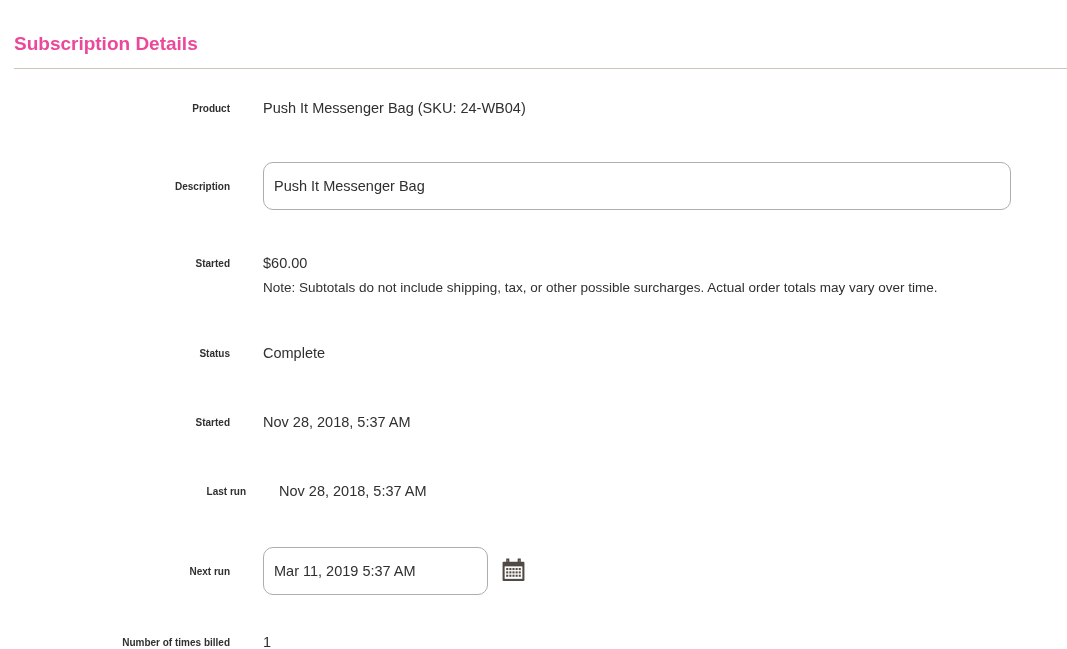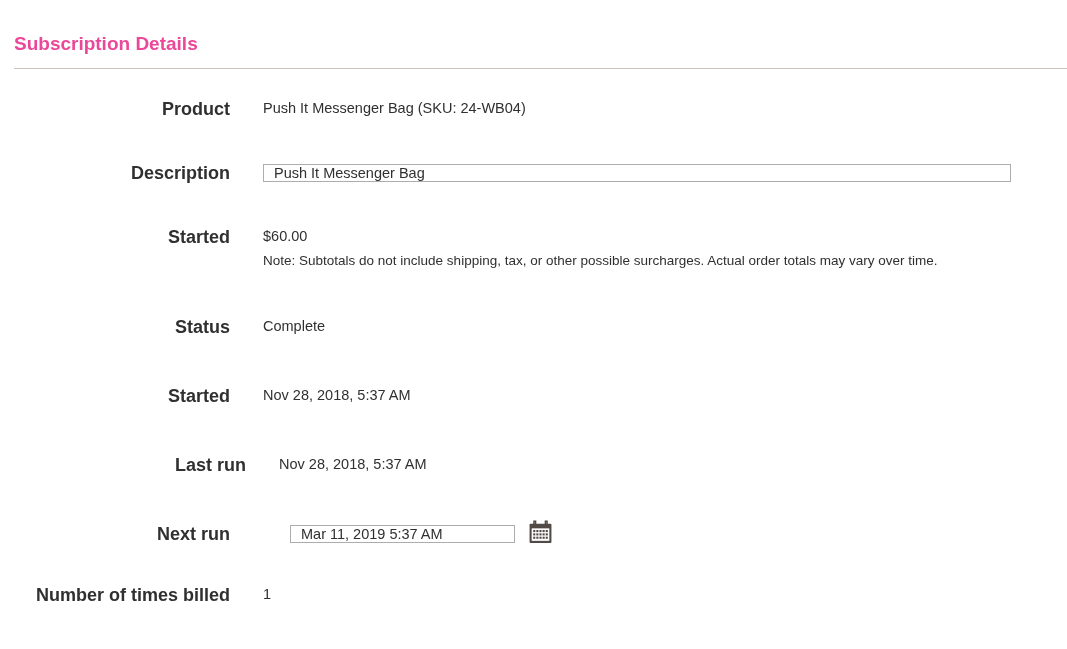--- a/index.html
+++ b/index.html
@@ -25,48 +25,48 @@
   .form-row {
     display: flex;
     align-items: flex-start;
     margin-bottom: 44px;
   }
   .form-row.row-center { align-items: center; }
   .form-row.mb43 { margin-bottom: 43px; }
   .form-row.mb45 { margin-bottom: 45px; padding-left: 16px; }
   .form-row.mb46 { margin-bottom: 46px; }
   .form-row.mb48 { margin-bottom: 48px; }
-  .form-row.mb37 { margin-bottom: 37px; gap: 27px; }
+  .form-row.mb37 { margin-bottom: 37px; }
   .field-label {
     width: 230px;
     flex: 0 0 230px;
     text-align: right;
-    font-size: 18px;
+    font-size: 10px;
     font-weight: 700;
     color: #303030;
     line-height: 20px;
     padding-top: 1px;
   }
   .field-value-col {
     margin-left: 33px;
     flex: 1;
     font-size: 14.5px;
     color: #303030;
     line-height: 20px;
   }
   .field-note {
     margin-top: 6px;
     font-size: 13.5px;
     color: #303030;
     line-height: 18px;
   }
   .text-input {
-    height: 18px;
+    height: 48px;
     border: 1px solid #adadad;
-    border-radius: 0;
+    border-radius: 10px;
     background: #ffffff;
     padding: 0 10px;
     font-family: "Liberation Sans", sans-serif;
     font-size: 14.5px;
     color: #303030;
     outline: none;
   }
   .input-wide { width: 748px; }
   .input-date { width: 225px; }
   .calendar-btn {

